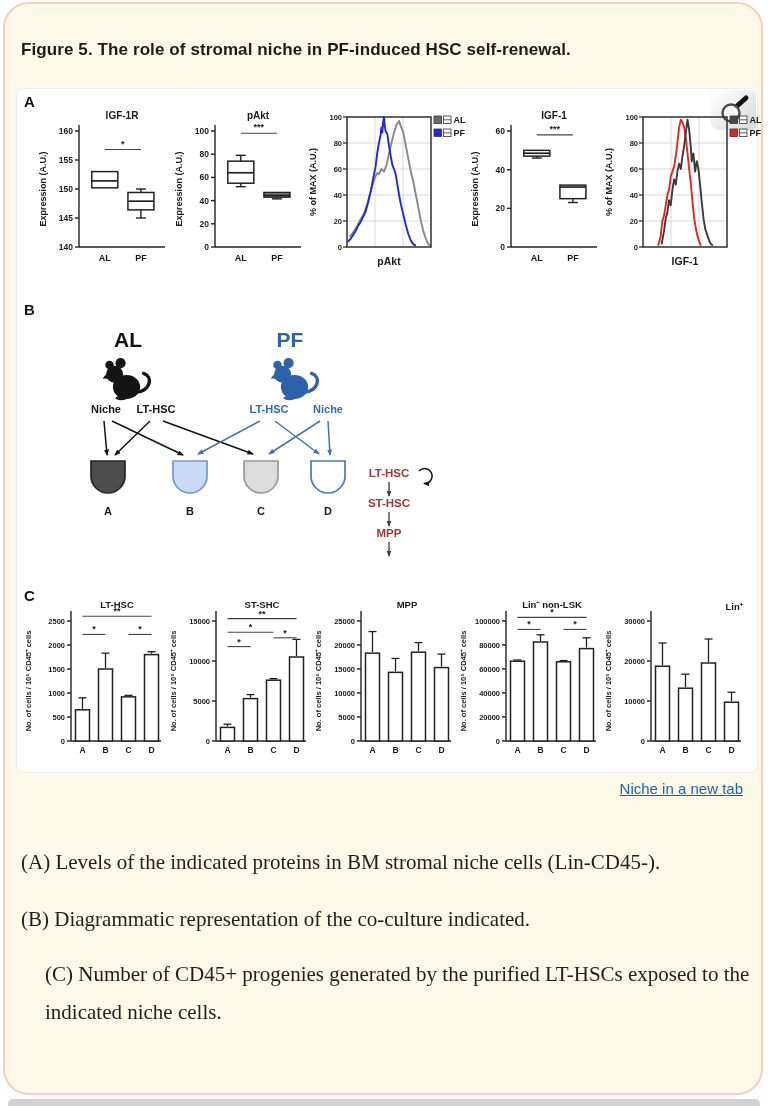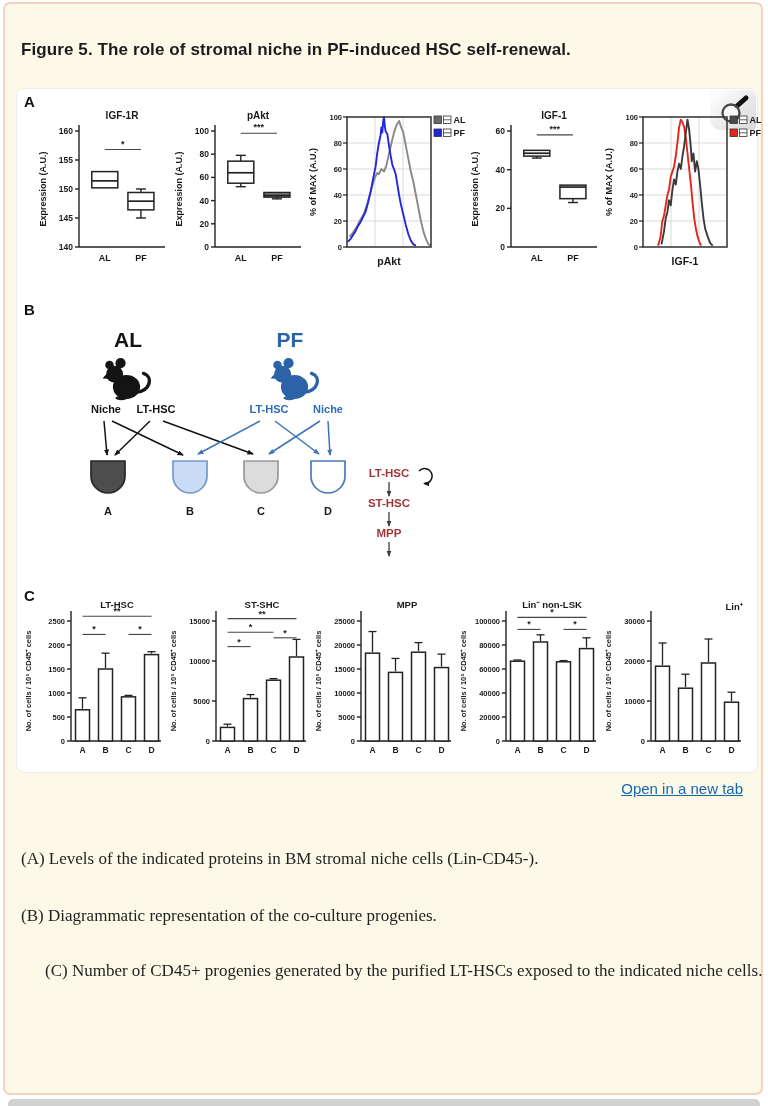--- a/index.html
+++ b/index.html
@@ -1,30 +1,30 @@
 <!DOCTYPE html>
 <html><head>
 <meta charset="utf-8">
 <style>
   html,body{margin:0;padding:0;}
   body{width:768px;height:1106px;position:relative;background:#ffffff;font-family:"Liberation Sans",sans-serif;overflow:hidden;}
-  .card{position:absolute;left:3px;top:2px;width:760px;height:1093px;background:#fdf9e9;border:2px solid #f2d2bd;border-radius:7px;box-sizing:border-box;}
+  .card{position:absolute;left:3px;top:2px;width:760px;height:1093px;background:#fdf9e9;border:2px solid #f2d2bd;border-radius:26px;box-sizing:border-box;}
   .fig-title{position:absolute;left:16px;top:36px;font-size:17px;font-weight:600;color:#1c1c1c;letter-spacing:0.1px;}
   .fig-image{position:absolute;left:11px;top:84px;width:740px;height:683px;background:#ffffff;border:1px solid #ececec;border-radius:8px;cursor:pointer;}
   .panel-label{position:absolute;font-size:15px;font-weight:bold;color:#111;}
   .pl-a{left:7px;top:4px;}
   .pl-b{left:7px;top:212px;}
   .pl-c{left:7px;top:498px;}
   .row-a{position:absolute;left:18px;top:16px;display:flex;}
   .row-c{position:absolute;left:6px;top:508px;display:flex;}
   .diagram{position:absolute;left:0;top:210px;}
   .zoom-btn{position:absolute;top:1px;right:1px;width:46px;height:40px;background:linear-gradient(135deg,#fbfbfb 15%,#dcdcdc 90%);border-radius:4px 7px 4px 10px;display:flex;align-items:center;justify-content:center;cursor:pointer;}
   .open-row{position:absolute;right:18px;top:776px;}
   .open-row a{font-size:15px;color:#1767b1;text-decoration:underline;cursor:pointer;}
-  .cap{position:absolute;left:16px;width:726px;margin:0;font-family:"Liberation Serif",serif;font-size:17px;line-height:1.8;color:#211f1d;}
+  .cap{position:absolute;left:16px;width:726px;margin:0;font-family:"Liberation Serif",serif;font-size:21px;line-height:1.8;color:#211f1d;}
   .cap-a{top:840px;}
   .cap-b{top:897px;}
   .cap-c{top:952px;margin-left:24px;}
   .cap-stats{top:1040px;}
   .next-bar{position:absolute;left:8px;top:1099px;width:752px;height:7px;background:#d2d2d2;border-radius:5px 5px 0 0;}
   svg text{font-family:"Liberation Sans",sans-serif;}
 </style>
 </head>
 <body>
 
@@ -441,22 +441,22 @@
           <text x="105.5" y="156" font-size="8.5" text-anchor="middle" font-weight="bold" fill="#1a1a1a">C</text>
           <line x1="128.5" y1="104.2" x2="128.5" y2="95.19999999999999" stroke="#222" stroke-width="1.3"></line>
           <line x1="124.5" y1="95.19999999999999" x2="132.5" y2="95.19999999999999" stroke="#222" stroke-width="1.3"></line>
           <rect x="121.5" y="105.2" width="14" height="38.8" fill="#fff" stroke="#222" stroke-width="1.5"></rect>
           <text x="128.5" y="156" font-size="8.5" text-anchor="middle" font-weight="bold" fill="#1a1a1a">D</text>
         </svg>
     </div>
   </div>
 
   <div class="open-row">
-    <a>Open in a new tab</a>
+    <a>Niche in a new tab</a>
   </div>
 
   <p class="cap cap-a">(A) Levels of the indicated proteins in BM stromal niche cells (Lin-CD45-).</p>
-  <p class="cap cap-b">(B) Diagrammatic representation of the co-culture progenies.</p>
+  <p class="cap cap-b">(B) Diagrammatic representation of the co-culture indicated.</p>
   <p class="cap cap-c">(C) Number of CD45+ progenies generated by the purified LT-HSCs exposed to the indicated niche cells.</p>
 
 </div>
 
 <div class="next-bar"></div>
 
 </body></html>

